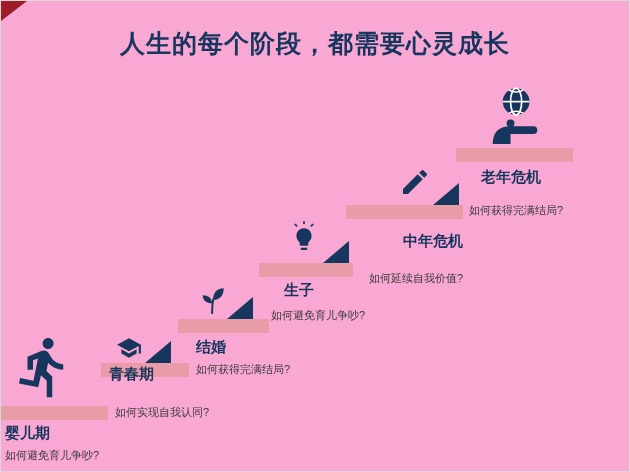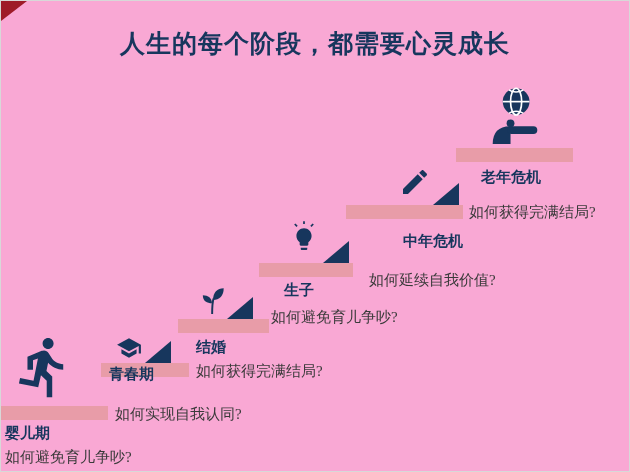--- a/index.html
+++ b/index.html
@@ -44,24 +44,23 @@
   .icon svg { fill: #17365d; }
   .step-label {
     position: absolute;
     font-size: 15px;
     font-weight: bold;
     color: #17365d;
     white-space: nowrap;
   }
   .step-question {
     position: absolute;
-    font-size: 15px;
+    font-size: 11px;
     color: #3a3a3a;
     white-space: nowrap;
-    font-family: Liberation Serif, serif;
   }
 </style>
 </head>
 <body>
 
 <div class="canvas">
 
   <div class="corner-tri"></div>
 
   <h1 class="title">人生的每个阶段，都需要心灵成长</h1>

